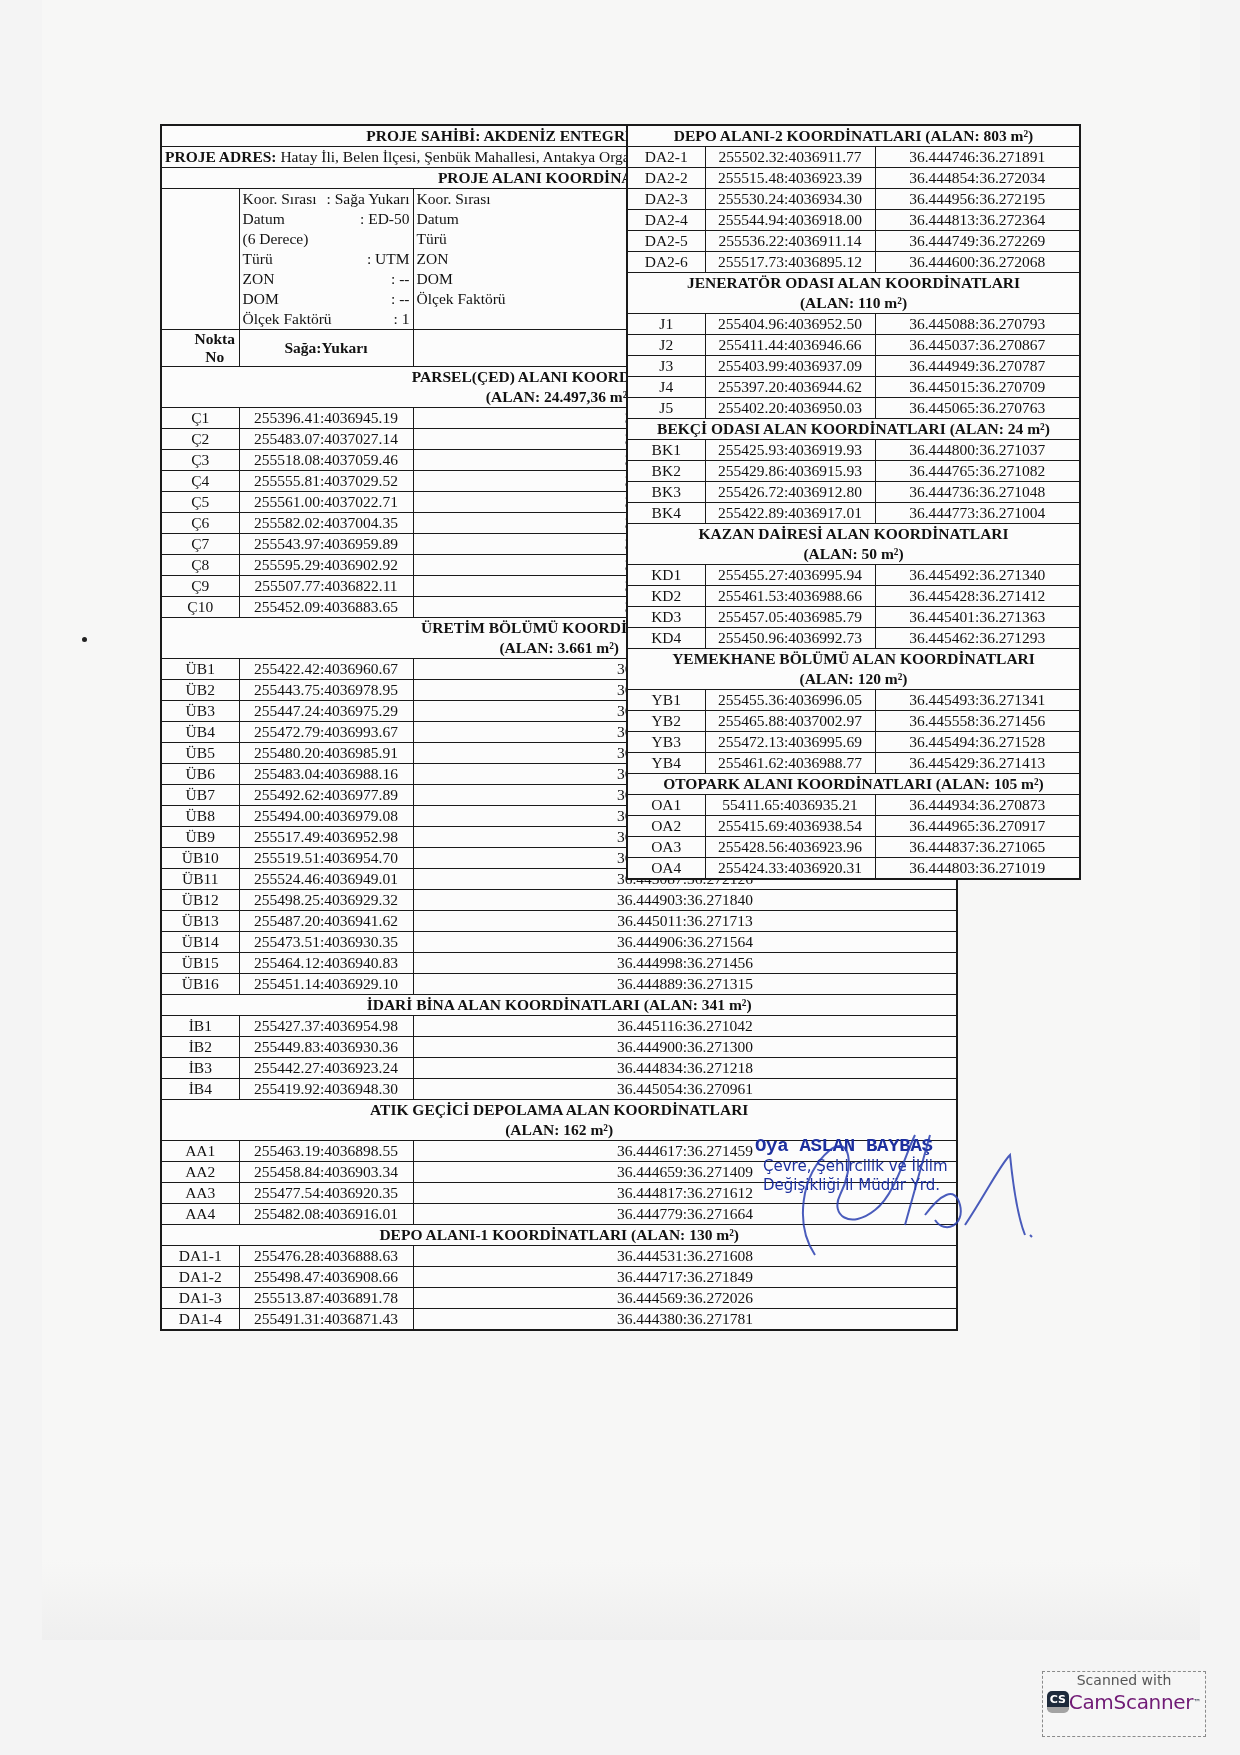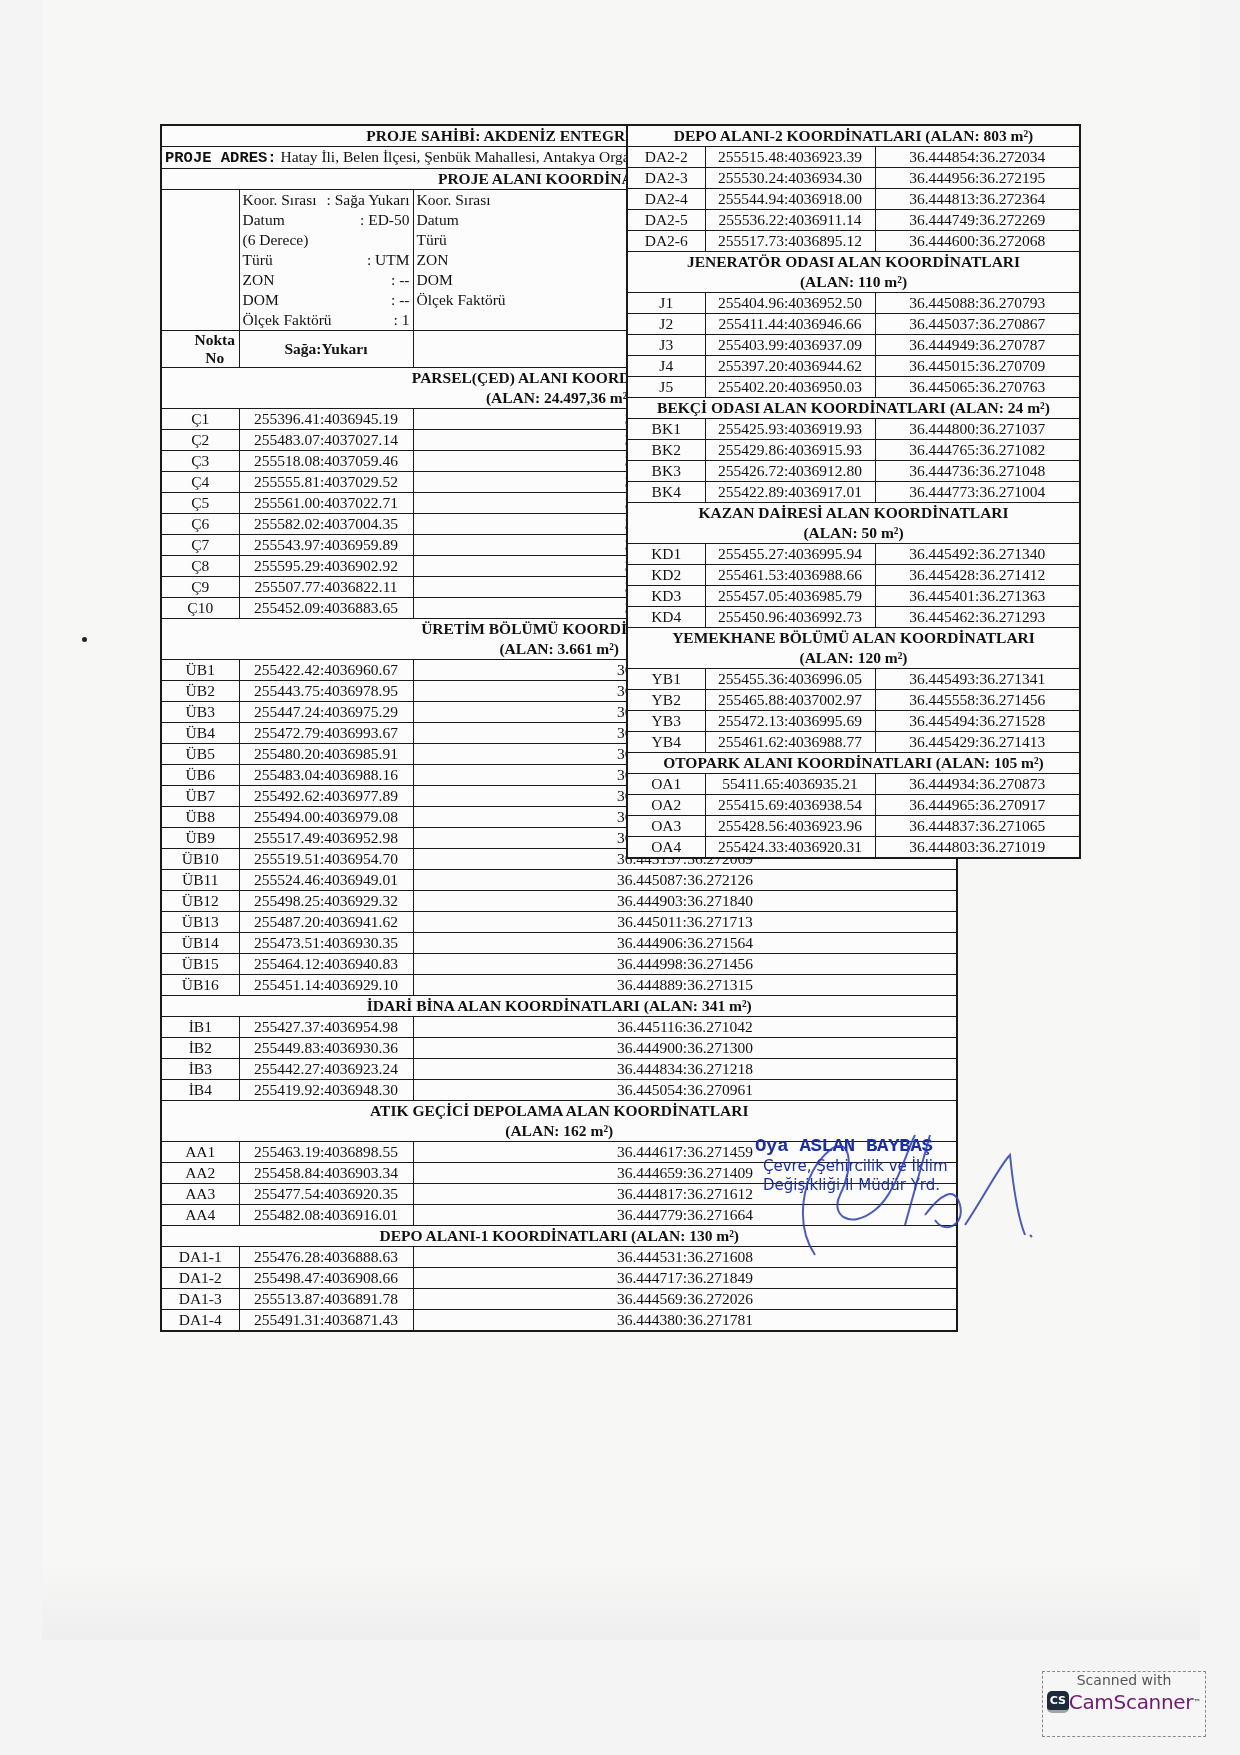--- a/index.html
+++ b/index.html
@@ -24,21 +24,21 @@
   table.coord td {
     border:1.5px solid #1a1a1a; padding:0 3px; font-size:15.5px; line-height:20px;
     height:20px; white-space:nowrap;
   }
   #left-table { left:160px; top:124px; width:460px; }
   #right-table { left:626px; top:124px; width:455px; }
   td.c { text-align:center; }
   td.b { font-weight:bold; }
   td.section { text-align:center; font-weight:bold; font-size:15.5px; line-height:20px; white-space:normal; }
   td.meta { font-size:15.5px; line-height:20px; white-space:normal; padding:1px 5px; }
-  td.meta .k { font-weight:bold;font-family:Liberation Mono, monospace; }
+  td.meta .k { font-weight:bold; }
   td.addr { text-align:justify; }
   .datum-cell { font-size:15px; line-height:21.5px; padding:2px 4px; vertical-align:top; white-space:normal; }
   .kv { display:flex; justify-content:space-between;text-align:right; }
   .kv span { display:inline-block; }
   .pt { width:78px; }
   .sy { width:174px; }
   .stray-dot { position:absolute; left:82px; top:637px; width:5px; height:5px; border-radius:50%; background:#222; }
   .signature {
     position:absolute; left:755px; top:1135px; width:290px; height:130px;
     font-family:"DejaVu Sans", "Liberation Sans", sans-serif; color:#1c2f9e;
@@ -49,21 +49,21 @@
   .watermark {
     position:absolute; left:1042px; top:1671px; width:162px; height:64px;
     border:1.5px dashed #8a8a8a; background:#f6f6f6;
     font-family:"DejaVu Sans", "Liberation Sans", sans-serif;
   }
   .wm-top { text-align:center; font-size:14px; color:#555; margin-top:0; }
   .wm-row { display:flex; align-items:center; justify-content:center; margin-top:2px; }
   .wm-logo {
     width:22px; height:22px; border-radius:5px; background:#1d2a3b; color:#fff;
     font-size:11px; font-weight:bold; display:flex; align-items:center; justify-content:center;
-    border-bottom:3px solid #a3a3a3; box-sizing:border-box; margin-right:0;
+    border-bottom:6px solid #a3a3a3; box-sizing:border-box; margin-right:0;
   }
   .wm-brand { font-size:20px; color:#701a75; font-weight:500; letter-spacing:-0.3px; }
 </style>
 </head>
 <body>
 
 <div class="page"></div>
 <div class="page-bottom-fade"></div>
 <div class="stray-dot"></div>
 
@@ -380,20 +380,25 @@
       <col style="width:170px">
       <col>
     </colgroup>
   <tbody id="right-body">
       <tr>
         <td class="section" colspan="3">
           <div>DEPO ALANI-2 KOORDİNATLARI (ALAN: 803 m²)</div>
         </td>
       </tr>
       <tr>
+        <td class="c">DA2-1</td>
+        <td class="c">255502.32:4036911.77</td>
+        <td class="c">36.444746:36.271891</td>
+      </tr>
+      <tr>
         <td class="c">DA2-2</td>
         <td class="c">255515.48:4036923.39</td>
         <td class="c">36.444854:36.272034</td>
       </tr>
       <tr>
         <td class="c">DA2-3</td>
         <td class="c">255530.24:4036934.30</td>
         <td class="c">36.444956:36.272195</td>
       </tr>
       <tr>

